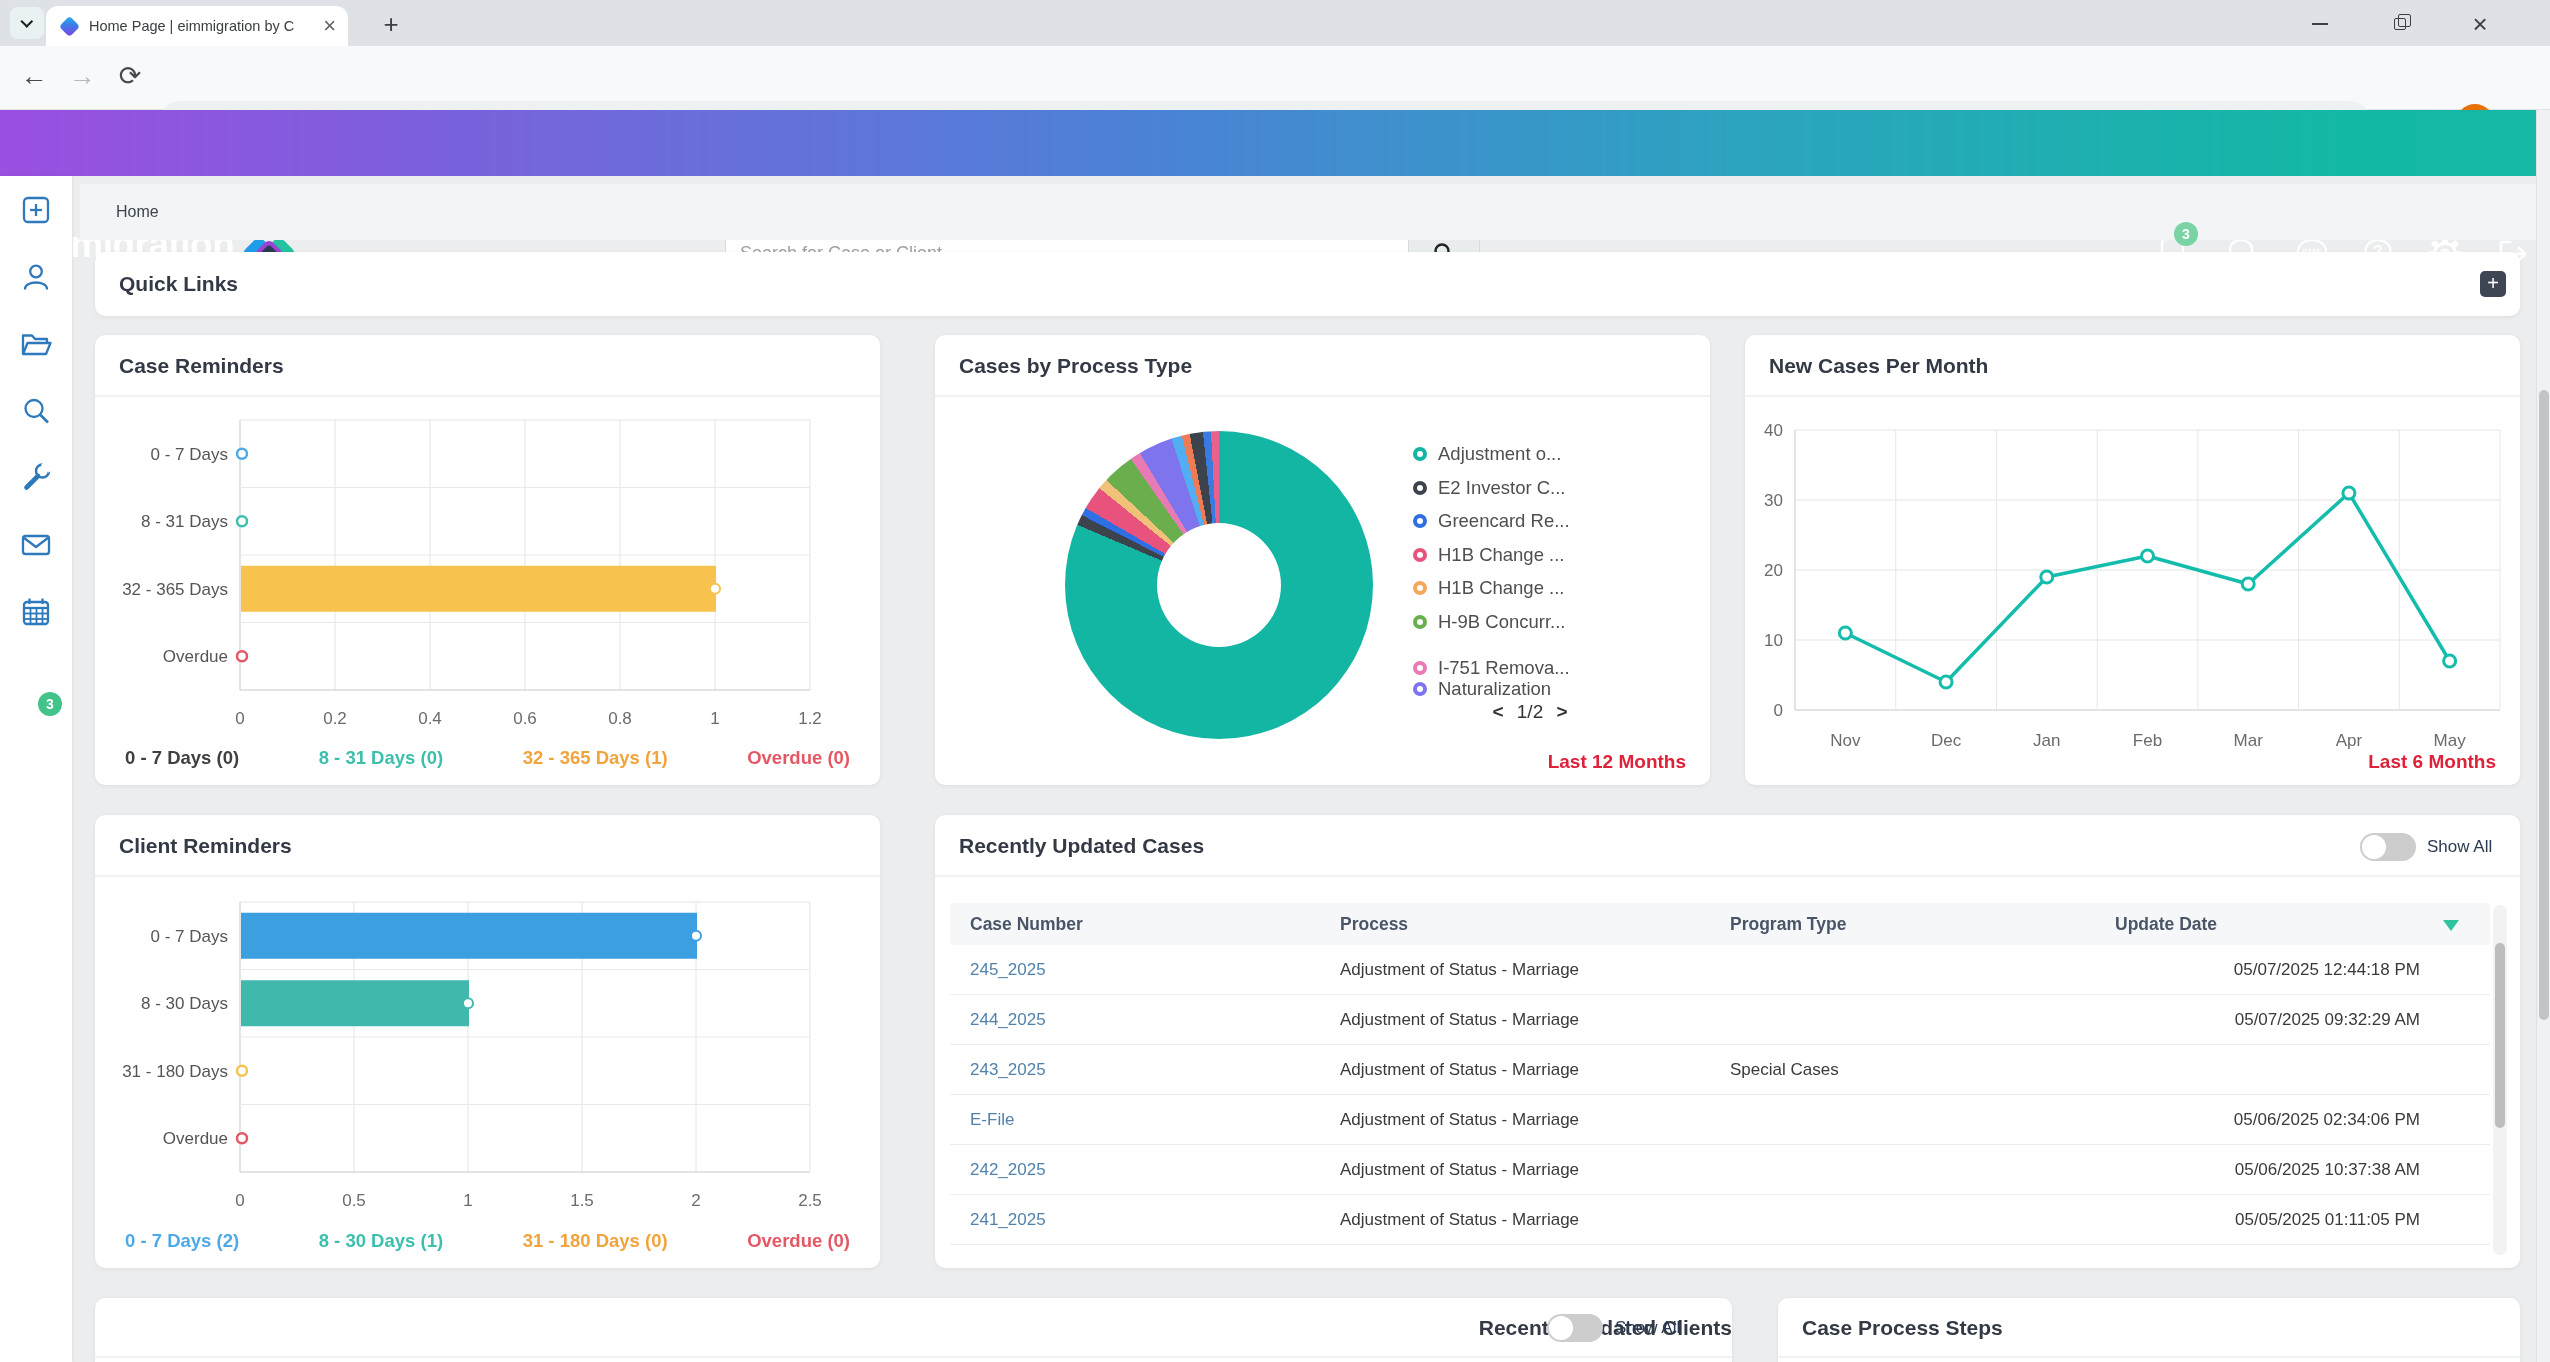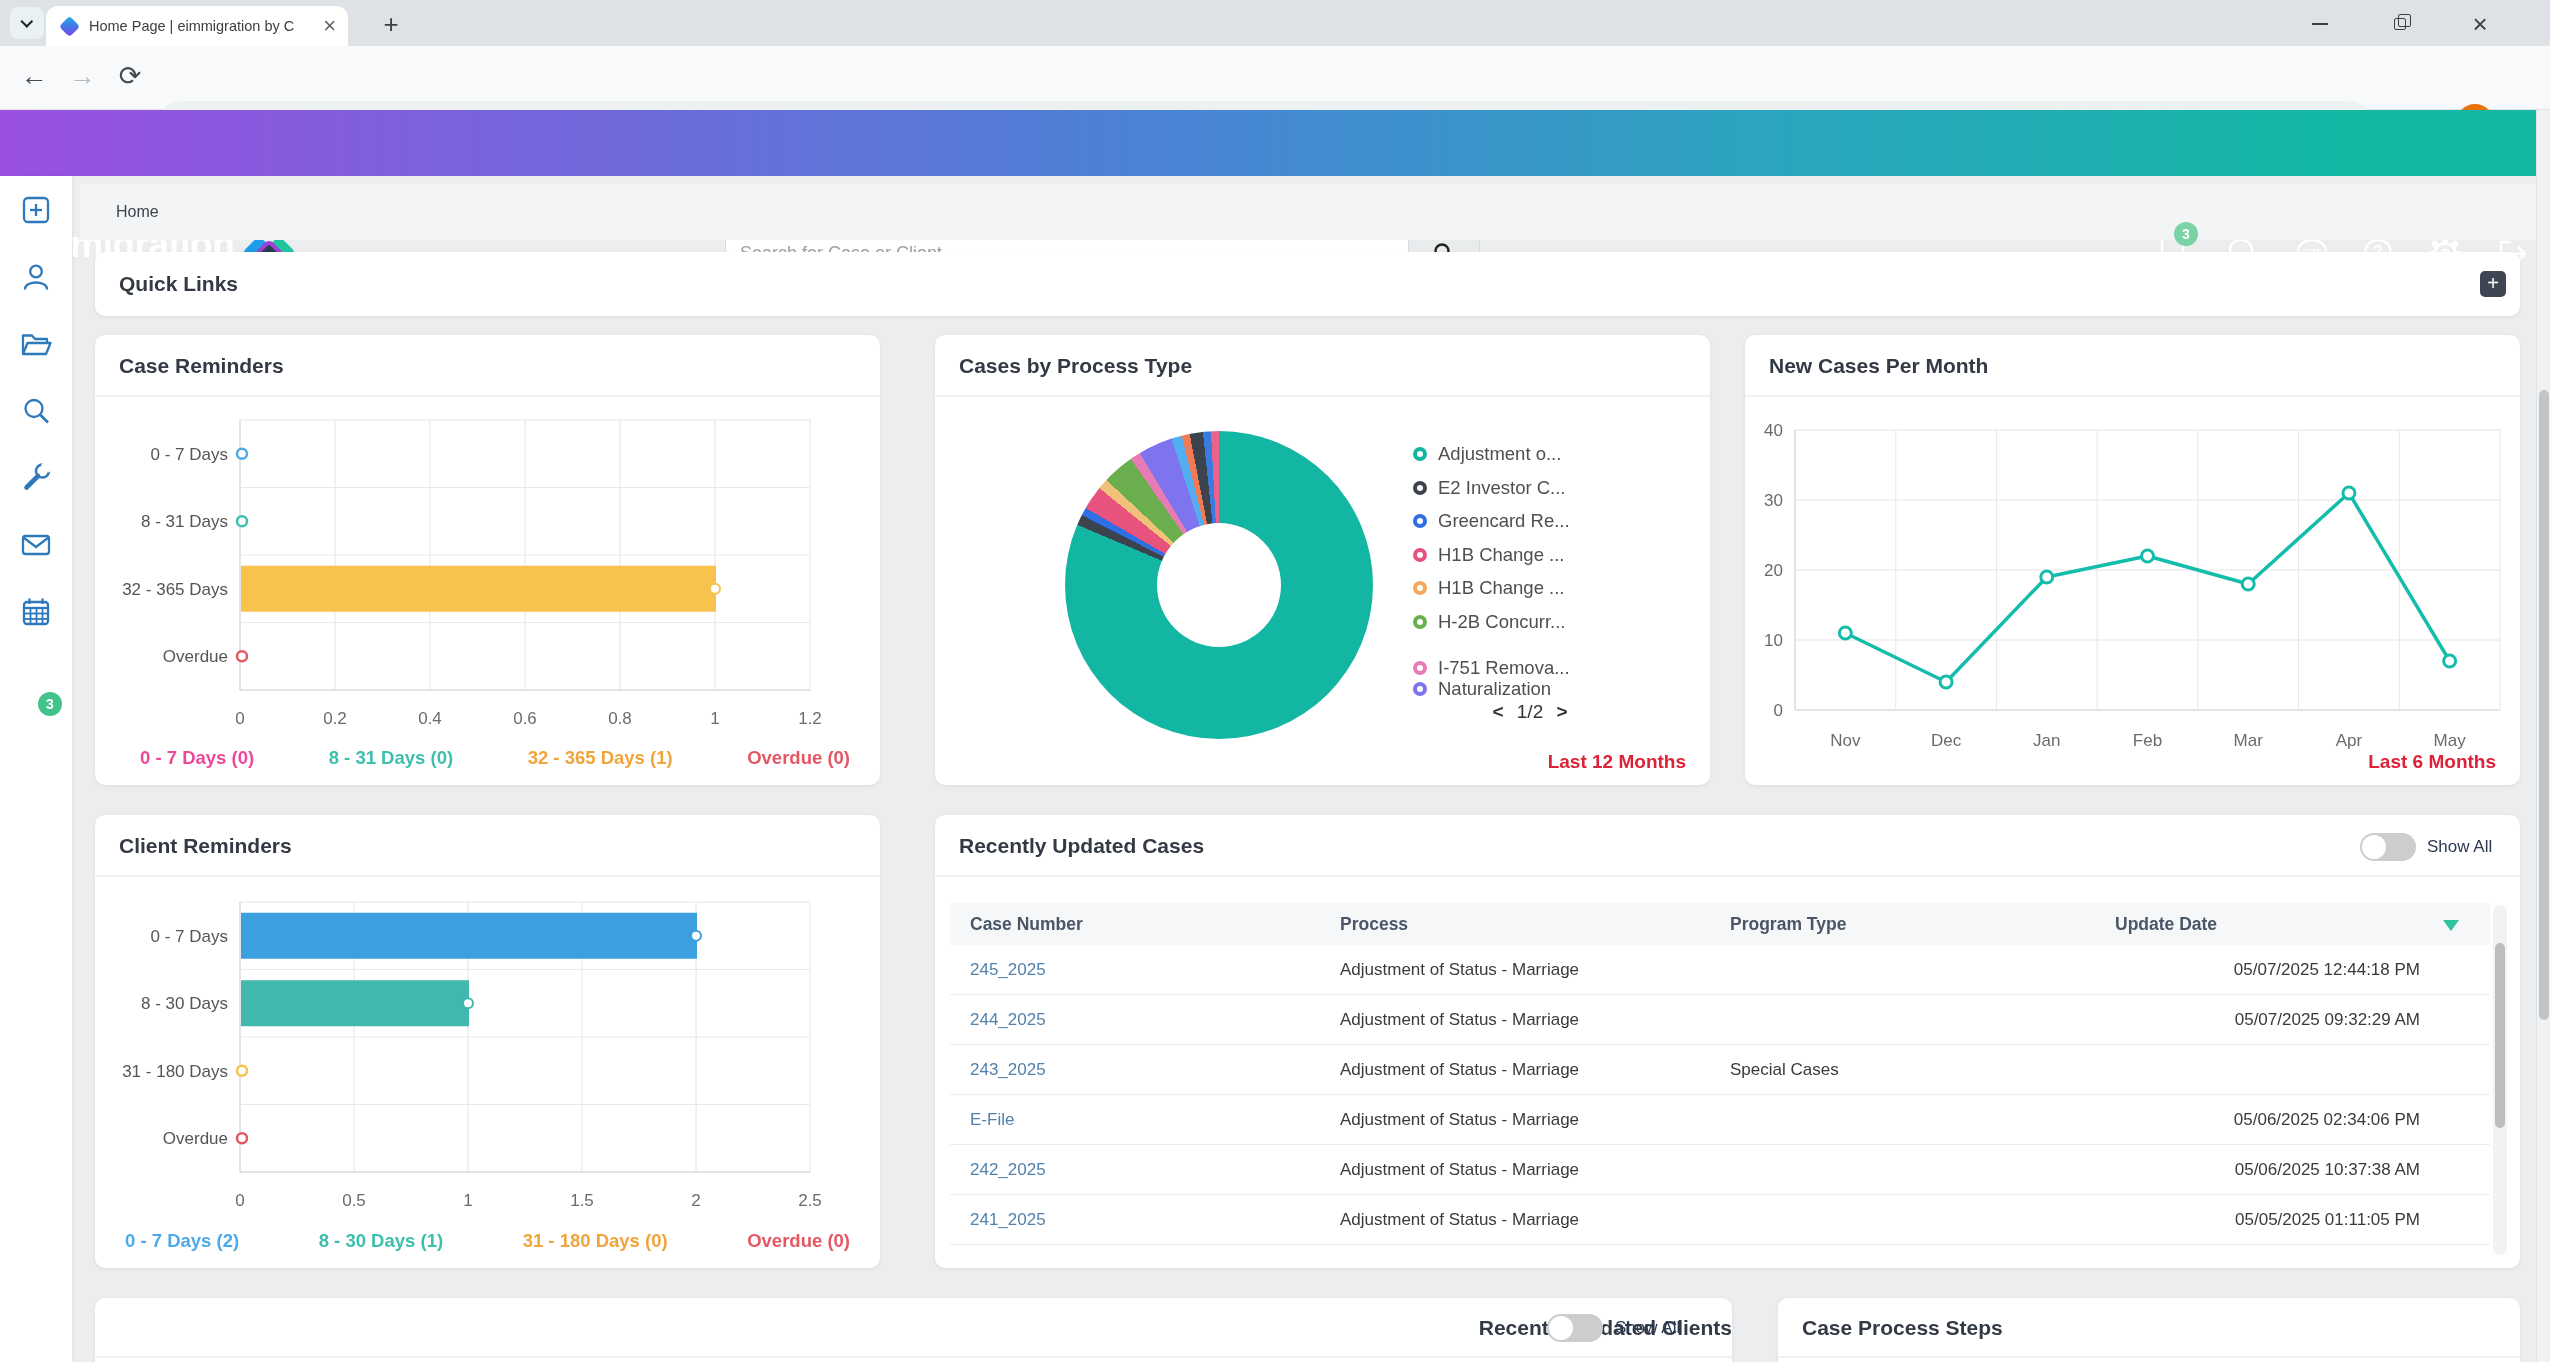--- a/index.html
+++ b/index.html
@@ -314,21 +314,21 @@
         <circle cx="132" cy="48.75" r="5" fill="#fff" stroke="#4da9e8" stroke-width="2.5"></circle>
         <text x="118" y="122.25" text-anchor="end" class="ax-cat">8 - 31 Days</text>
         <circle cx="132" cy="116.25" r="5" fill="#fff" stroke="#3dbfae" stroke-width="2.5"></circle>
         <text x="118" y="189.75" text-anchor="end" class="ax-cat">32 - 365 Days</text>
         <rect x="131" y="160.75" width="475" height="46" fill="#f7c24e"></rect>
         <circle cx="605" cy="183.75" r="5" fill="#fff" stroke="#f7c24e" stroke-width="2"></circle>
         <text x="118" y="257.25" text-anchor="end" class="ax-cat">Overdue</text>
         <circle cx="132" cy="251.25" r="5" fill="#fff" stroke="#e45865" stroke-width="2.5"></circle>
       </svg>
     <div class="legend-row" id="legend-case-reminders">
-        <span class="legend-item" style="color: #ec4899; margin-left: 15px;">0 - 7 Days (0)</span>
+        <span class="legend-item" style="color: #404040;">0 - 7 Days (0)</span>
         <span class="legend-item" style="color: rgb(61, 191, 174);">8 - 31 Days (0)</span>
         <span class="legend-item" style="color: rgb(242, 164, 60);">32 - 365 Days (1)</span>
         <span class="legend-item" style="color: rgb(228, 88, 101);">Overdue (0)</span>
       </div>
   </div>
 
   <div class="card" style="left:935px;top:335px;width:775px;height:450px;">
     <div class="card-head">
         <div class="card-title">Cases by Process Type</div>
       </div>
@@ -357,21 +357,21 @@
       <div class="dleg-row" style="top: 204.8px;">
         <span class="dleg-ring" style="border-color: rgb(232, 83, 126);"></span>
         <span class="dleg-label">H1B Change ...</span>
       </div>
       <div class="dleg-row" style="top: 238.4px;">
         <span class="dleg-ring" style="border-color: rgb(245, 168, 92);"></span>
         <span class="dleg-label">H1B Change ...</span>
       </div>
       <div class="dleg-row" style="top: 272px;">
         <span class="dleg-ring" style="border-color: rgb(106, 174, 78);"></span>
-        <span class="dleg-label">H-2B Concurr...</span>
+        <span class="dleg-label">H-9B Concurr...</span>
       </div>
       <div class="dleg-row" style="top: 318px;">
         <span class="dleg-ring" style="border-color: rgb(232, 123, 181);"></span>
         <span class="dleg-label">I-751 Remova...</span>
       </div>
       <div class="dleg-row" style="top: 339.2px;">
         <span class="dleg-ring" style="border-color: rgb(125, 116, 238);"></span>
         <span class="dleg-label">Naturalization</span>
       </div>
     </div>

